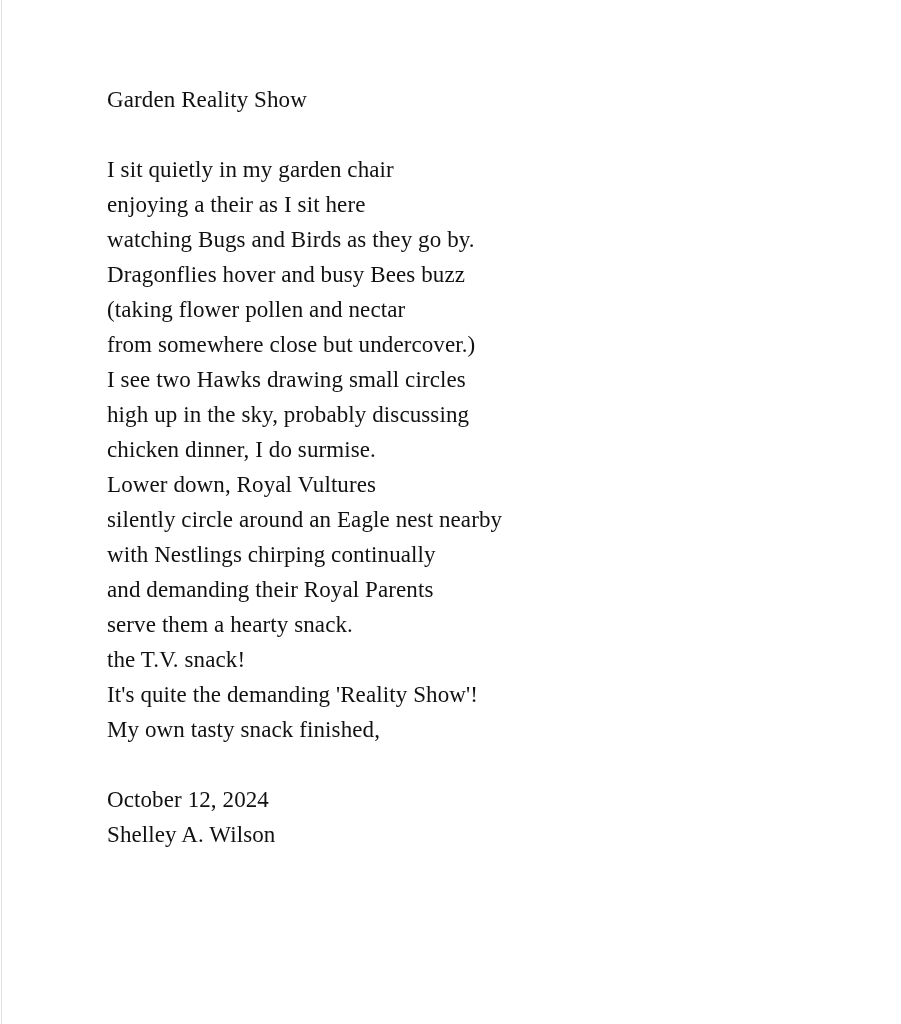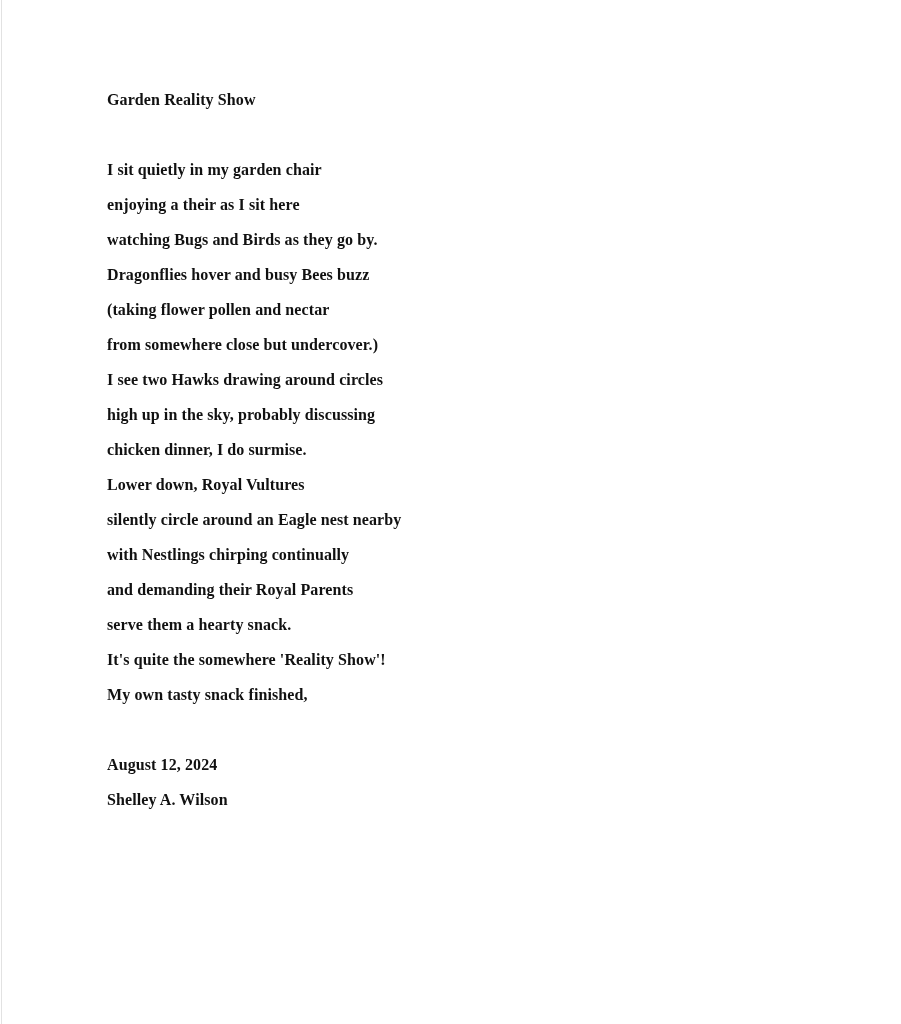--- a/index.html
+++ b/index.html
@@ -26,22 +26,22 @@
     width: 1px;
     height: 1024px;
     background: #e2e2e2;
   }
   .doc-content {
     position: absolute;
     left: 107px;
     top: 82px;
     width: 600px;
     color: #111111;
-    font-size: 16px;
-    font-weight: 700;
+    font-size: 23px;
+    font-weight: 400;
     line-height: 35px;
     letter-spacing: 0.1px;
   }
   .line {
     height: 35px;
     white-space: nowrap;
   }
   .spacer {
     height: 35px;
   }
@@ -55,28 +55,29 @@
   <div class="doc-content">
     <div class="line">Garden Reality Show</div>
     <div class="spacer"></div>
 
     <div class="line">I sit quietly in my garden chair</div>
     <div class="line">enjoying a their as I sit here</div>
     <div class="line">watching Bugs and Birds as they go by.</div>
     <div class="line">Dragonflies hover and busy Bees buzz</div>
     <div class="line">(taking flower pollen and nectar</div>
     <div class="line">from somewhere close but undercover.)</div>
-    <div class="line">I see two Hawks drawing around circles</div>
+    <div class="line">I see two Hawks drawing small circles</div>
     <div class="line">high up in the sky, probably discussing</div>
     <div class="line">chicken dinner, I do surmise.</div>
     <div class="line">Lower down, Royal Vultures</div>
     <div class="line">silently circle around an Eagle nest nearby</div>
     <div class="line">with Nestlings chirping continually</div>
     <div class="line">and demanding their Royal Parents</div>
     <div class="line">serve them a hearty snack.</div>
-    <div class="line">It's quite the somewhere 'Reality Show'!</div>
+    <div class="line">the T.V. snack!</div>
+    <div class="line">It's quite the demanding 'Reality Show'!</div>
     <div class="line">My own tasty snack finished,</div>
 
     <div class="spacer"></div>
-    <div class="line">August 12, 2024</div>
+    <div class="line">October 12, 2024</div>
     <div class="line">Shelley A. Wilson</div>
   </div>
 </div>
 
 </body></html>

